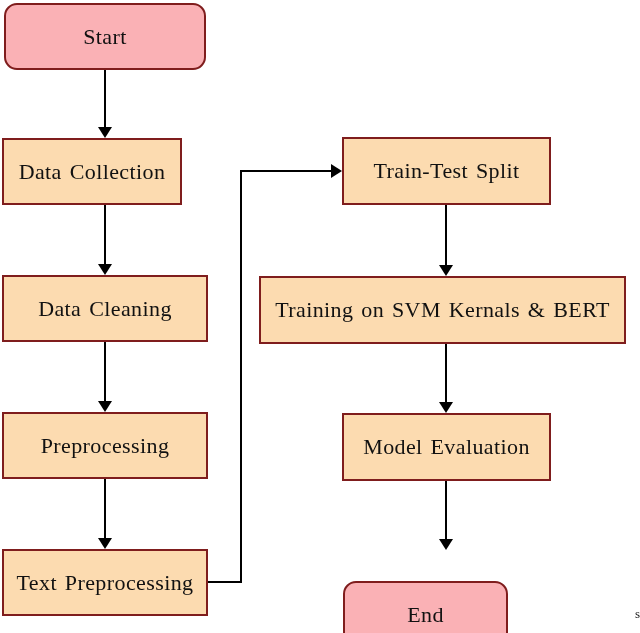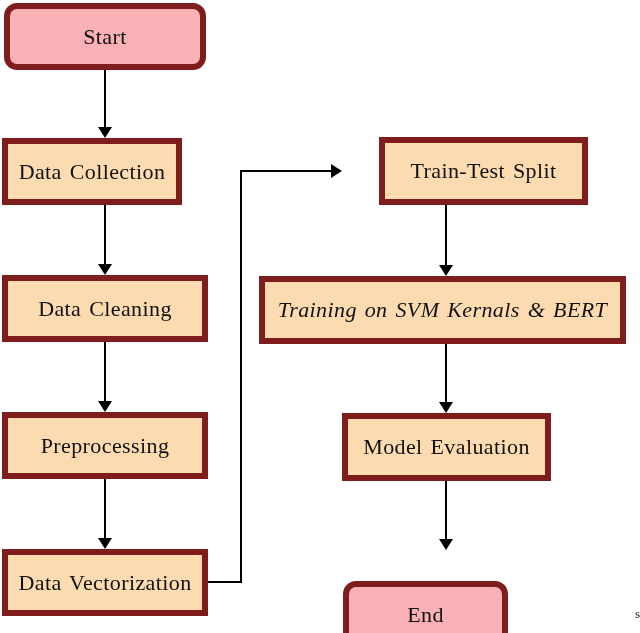--- a/index.html
+++ b/index.html
@@ -15,21 +15,21 @@
     font-family: "Liberation Serif", serif;
     color: #111111;
   }
   .canvas {
     position: absolute;
     inset: 0;
   }
   .node {
     position: absolute;
     box-sizing: border-box;
-    border: 6px solid #7f1d1d;
+    border: 2px solid #7f1d1d;
     display: flex;
     align-items: center;
     justify-content: center;
     font-size: 22px;
     letter-spacing: 0.4px;
     word-spacing: 2px;
     text-align: center;
     white-space: nowrap;
   }
   .process {
@@ -38,22 +38,22 @@
   .terminal {
     background: #fab1b5;
     border-radius: 13px;
   }
   
   #n-start            { left: 4px;   top: 3px;   width: 202px; height: 67px; }
   #n-data-collection  { left: 2px;   top: 138px; width: 180px; height: 67px; }
   #n-data-cleaning    { left: 2px;   top: 275px; width: 206px; height: 67px; }
   #n-preprocessing    { left: 2px;   top: 412px; width: 206px; height: 67px; }
   #n-text-vectorization { left: 2px; top: 549px; width: 206px; height: 67px; }
-  #n-train-test-split { left: 342px; top: 137px; width: 209px; height: 68px; margin-left: 37px; }
-  #n-training         { left: 259px; top: 276px; width: 367px; height: 68px; font-style: italic; }
+  #n-train-test-split { left: 342px; top: 137px; width: 209px; height: 68px; }
+  #n-training         { left: 259px; top: 276px; width: 367px; height: 68px; }
   #n-model-evaluation { left: 342px; top: 413px; width: 209px; height: 68px; text-align: right; }
   #n-end              { left: 343px; top: 581px; width: 165px; height: 67px; }
 
   
   .line {
     position: absolute;
     background: #000000;
   }
   .vline { width: 2px; }
   .hline { height: 2px; }
@@ -94,21 +94,21 @@
 
   <div class="node process" id="n-data-cleaning">
     <span>Data Cleaning</span>
   </div>
 
   <div class="node process" id="n-preprocessing">
     <span>Preprocessing</span>
   </div>
 
   <div class="node process" id="n-text-vectorization">
-    <span>Data Vectorization</span>
+    <span>Text Preprocessing</span>
   </div>
 
   <div class="node process" id="n-train-test-split">
     <span>Train-Test Split</span>
   </div>
 
   <div class="node process" id="n-training">
     <span>Training on SVM Kernals &amp; BERT</span>
   </div>
 

